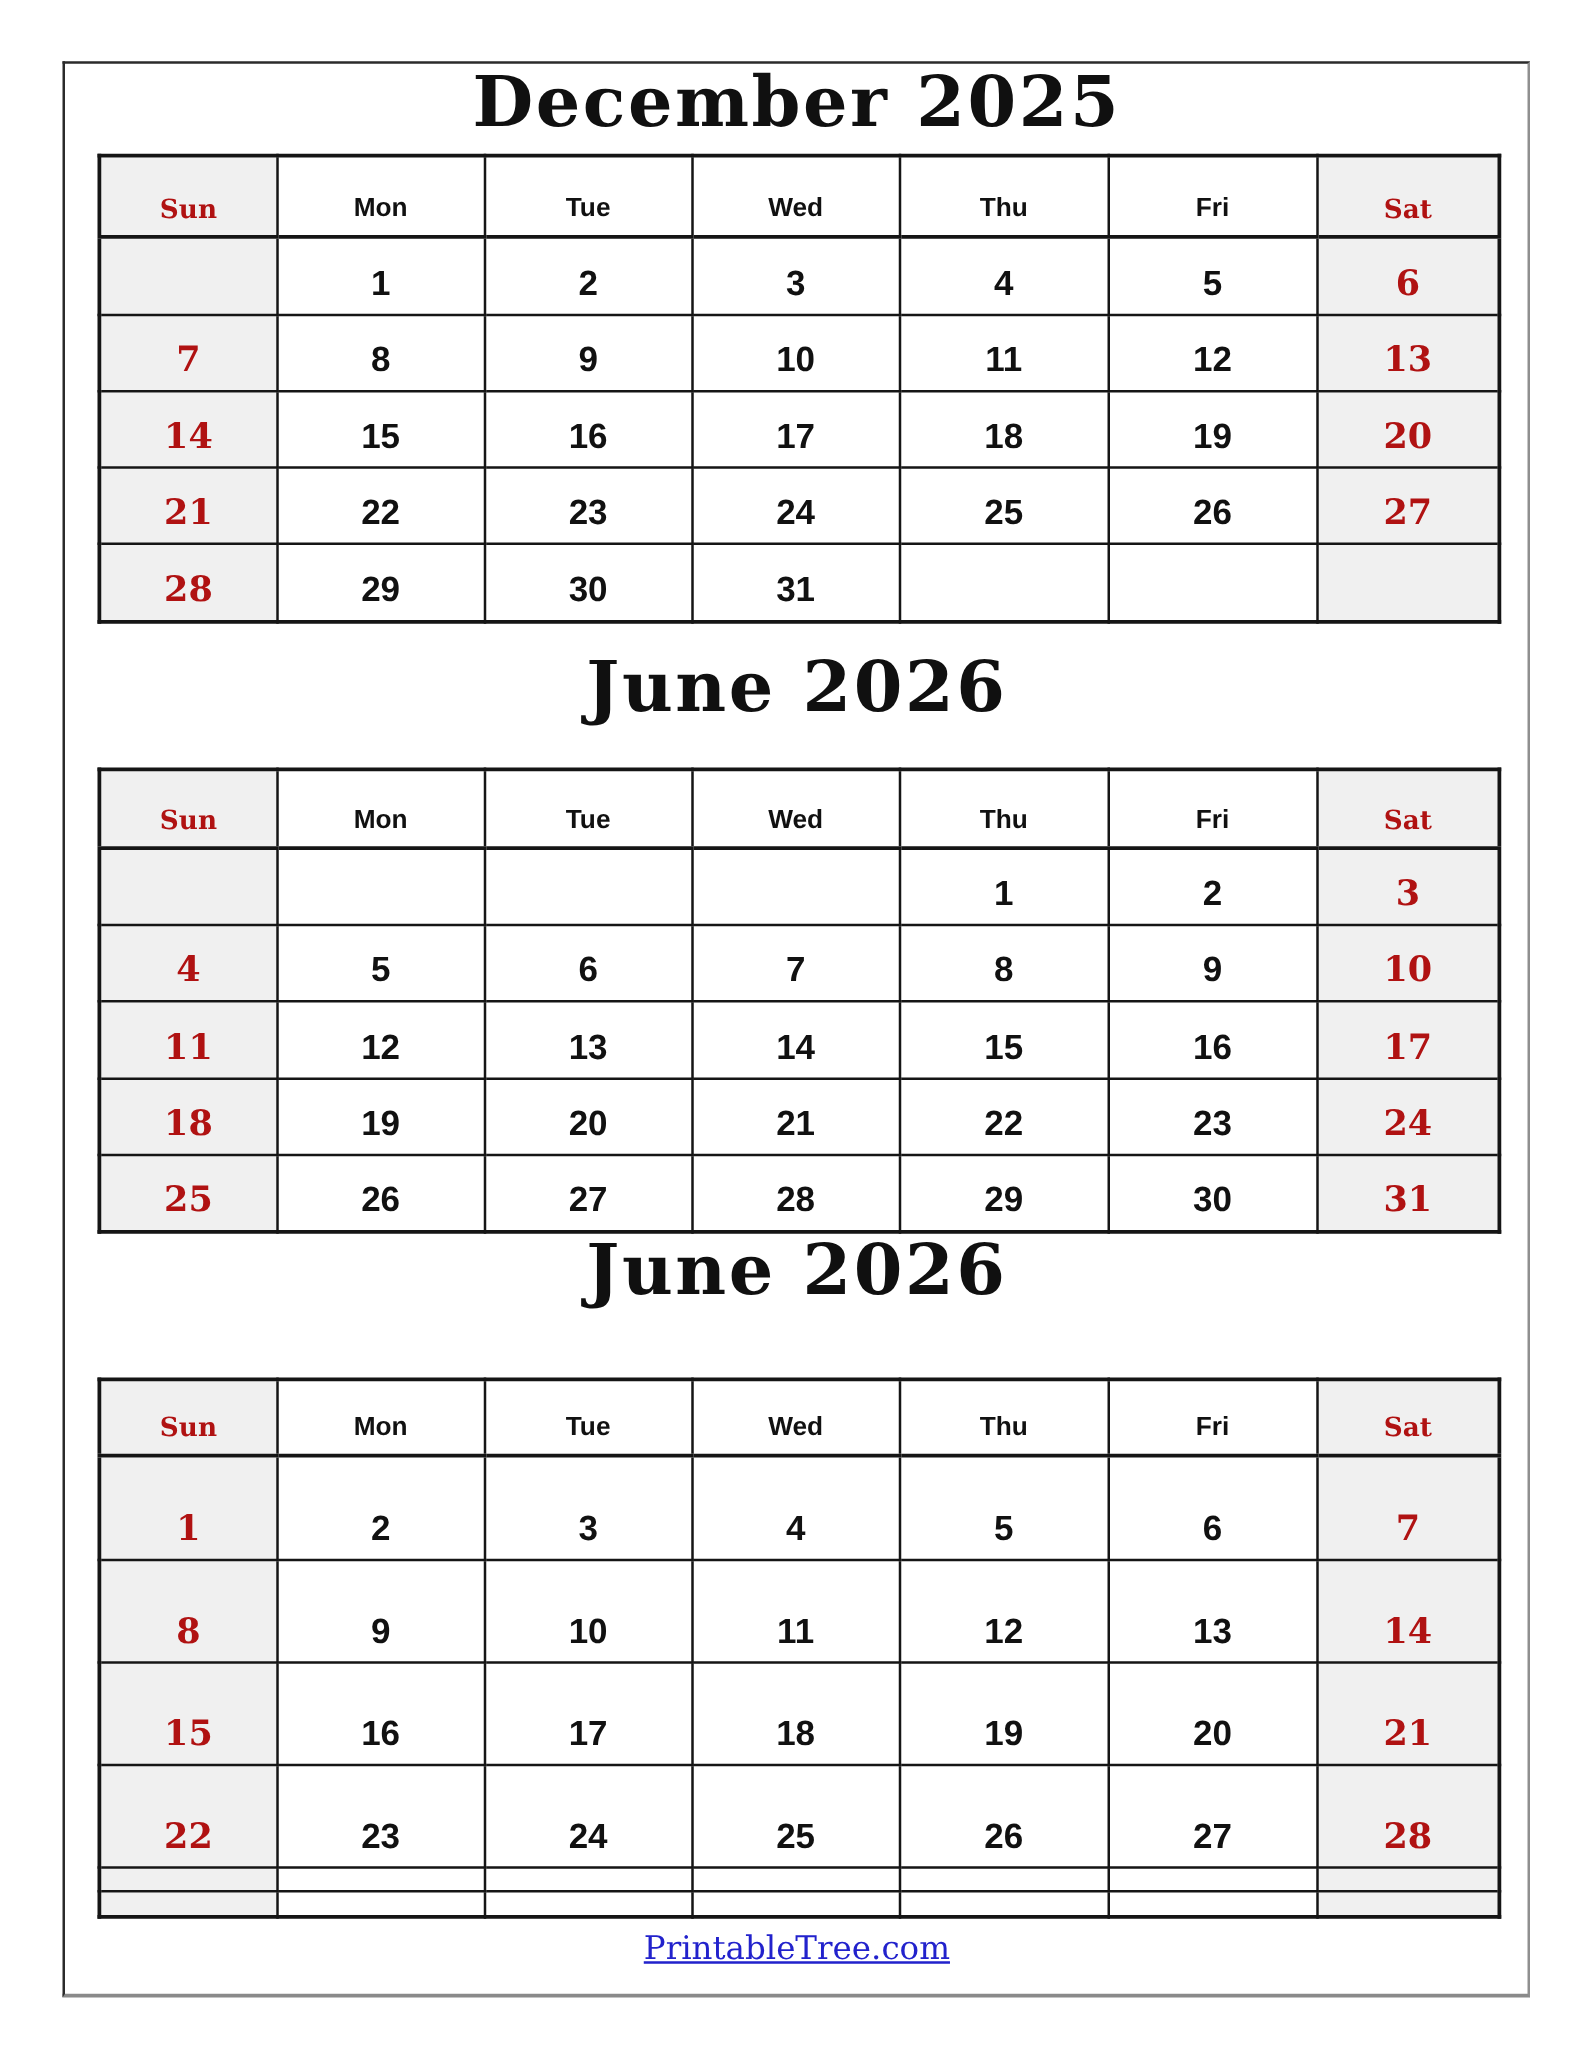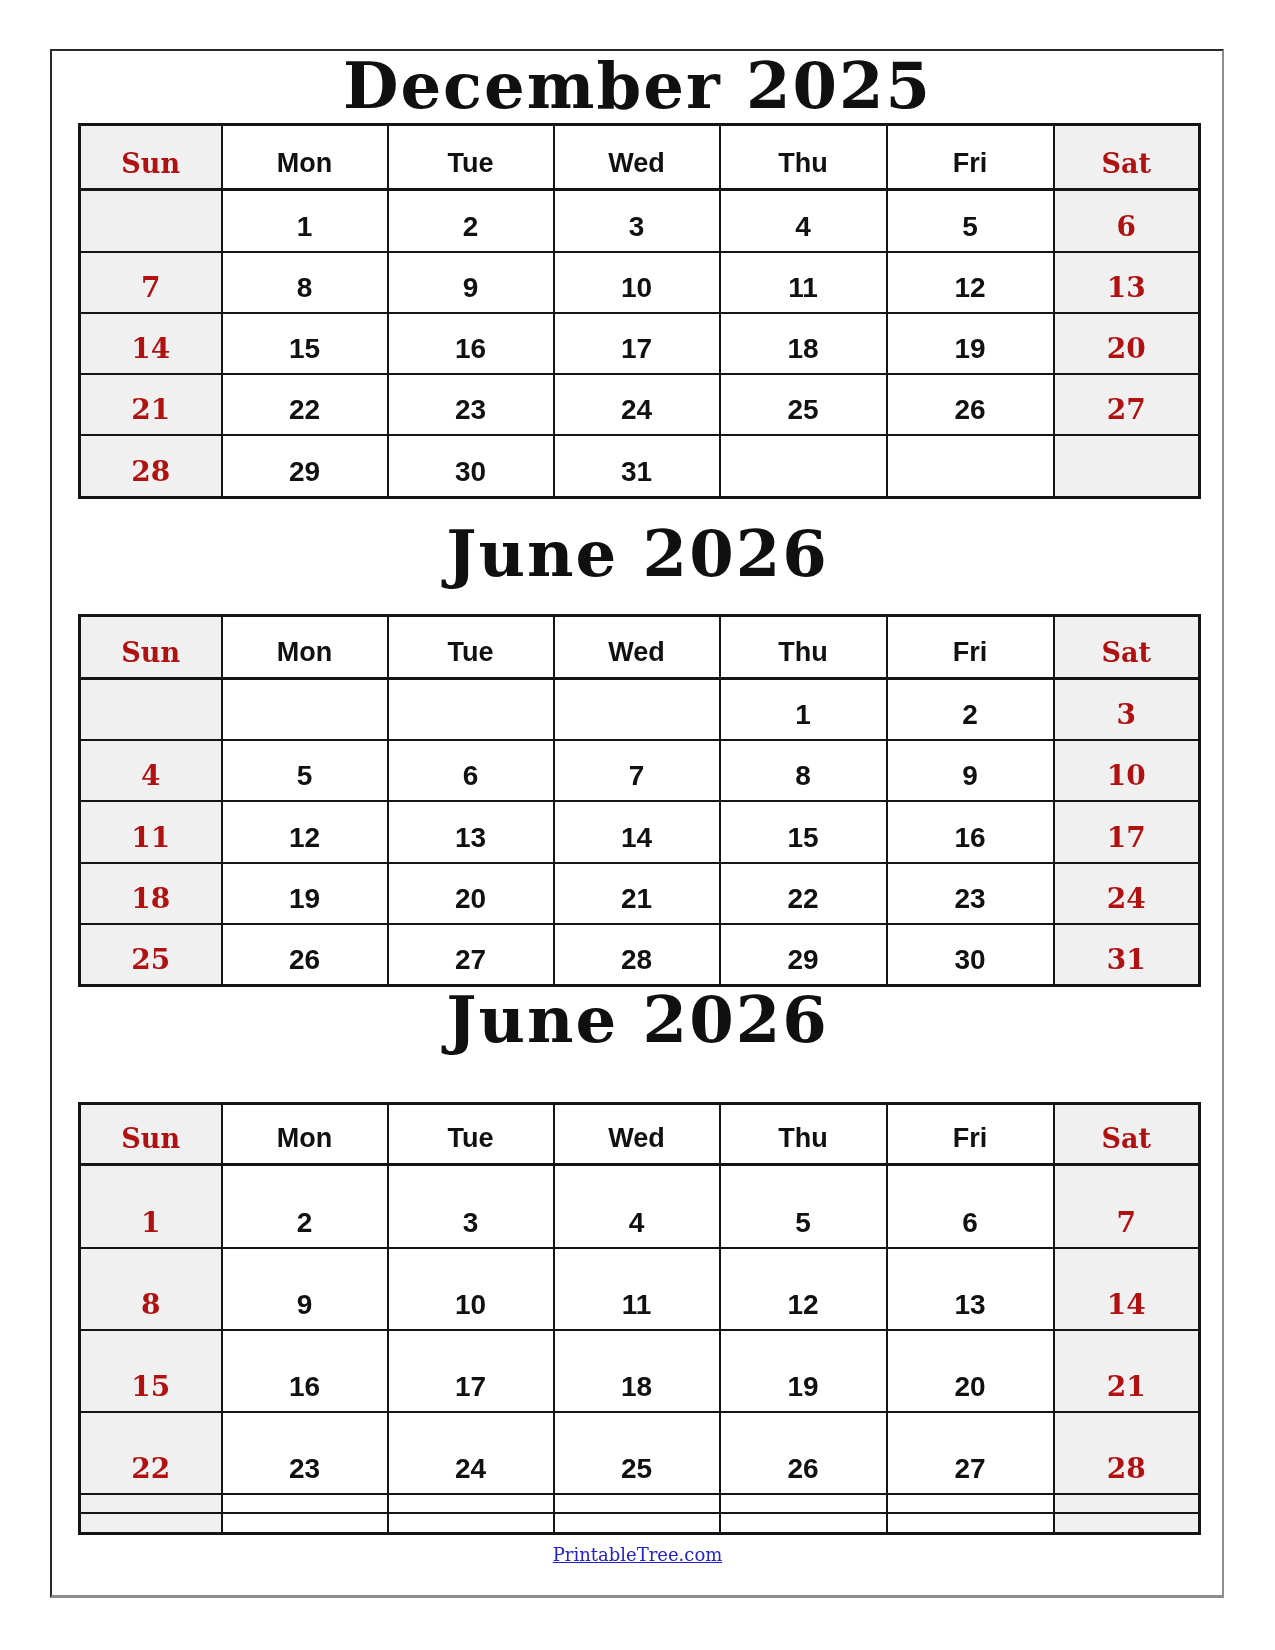--- a/index.html
+++ b/index.html
@@ -24,21 +24,21 @@
     border-bottom: 3px solid #8a8a8a;
     pointer-events: none;
   }
   .month-title {
     position: absolute;
     left: 0; width: 100%;
     margin: 0;
     text-align: center;
     font-family: "DejaVu Serif", serif;
     font-weight: bold;
-    font-size: 64px;
+    font-size: 56px;
     line-height: 1.0;
     letter-spacing: 2px;
     color: var(--title-color);
   }
   #title-dec { top: 54px; }
   #title-jan { top: 522px; }
   #title-feb { top: 988px; }
 
   table.cal {
     position: absolute;
@@ -56,21 +56,21 @@
   #cal-feb thead tr { height: 61px; }
 
   .cal th, .cal td {
     border: 2px solid var(--grid);
     text-align: center;
     vertical-align: bottom;
     padding: 0 0 8px 0;
     overflow: hidden;
   }
   .cal thead th {
-    font-size: 27px;
+    font-size: 21px;
     font-weight: bold;
     color: #111111;
     padding-bottom: 9px;
     border-bottom: 3px solid var(--grid);
   }
   .cal td {
     font-size: 28px;
     font-weight: bold;
     color: #111111;
   }
@@ -80,21 +80,21 @@
     font-family: "DejaVu Serif", serif;
   }
   .footer {
     position: absolute;
     top: 1544px;
     left: 0; width: 100%;
     text-align: center;
   }
   .footer a {
     font-family: "DejaVu Serif", serif;
-    font-size: 18px;
+    font-size: 26px;
     color: var(--link-blue);
     text-decoration: underline;
     cursor: pointer;
   }
 </style>
 </head>
 <body style="--weekend-red: #b01212; --weekend-bg: #f0f0f0; --grid: #151515; --link-blue: #2222cc; --title-color: #101010;">
 
 <div class="page-frame"></div>
 

